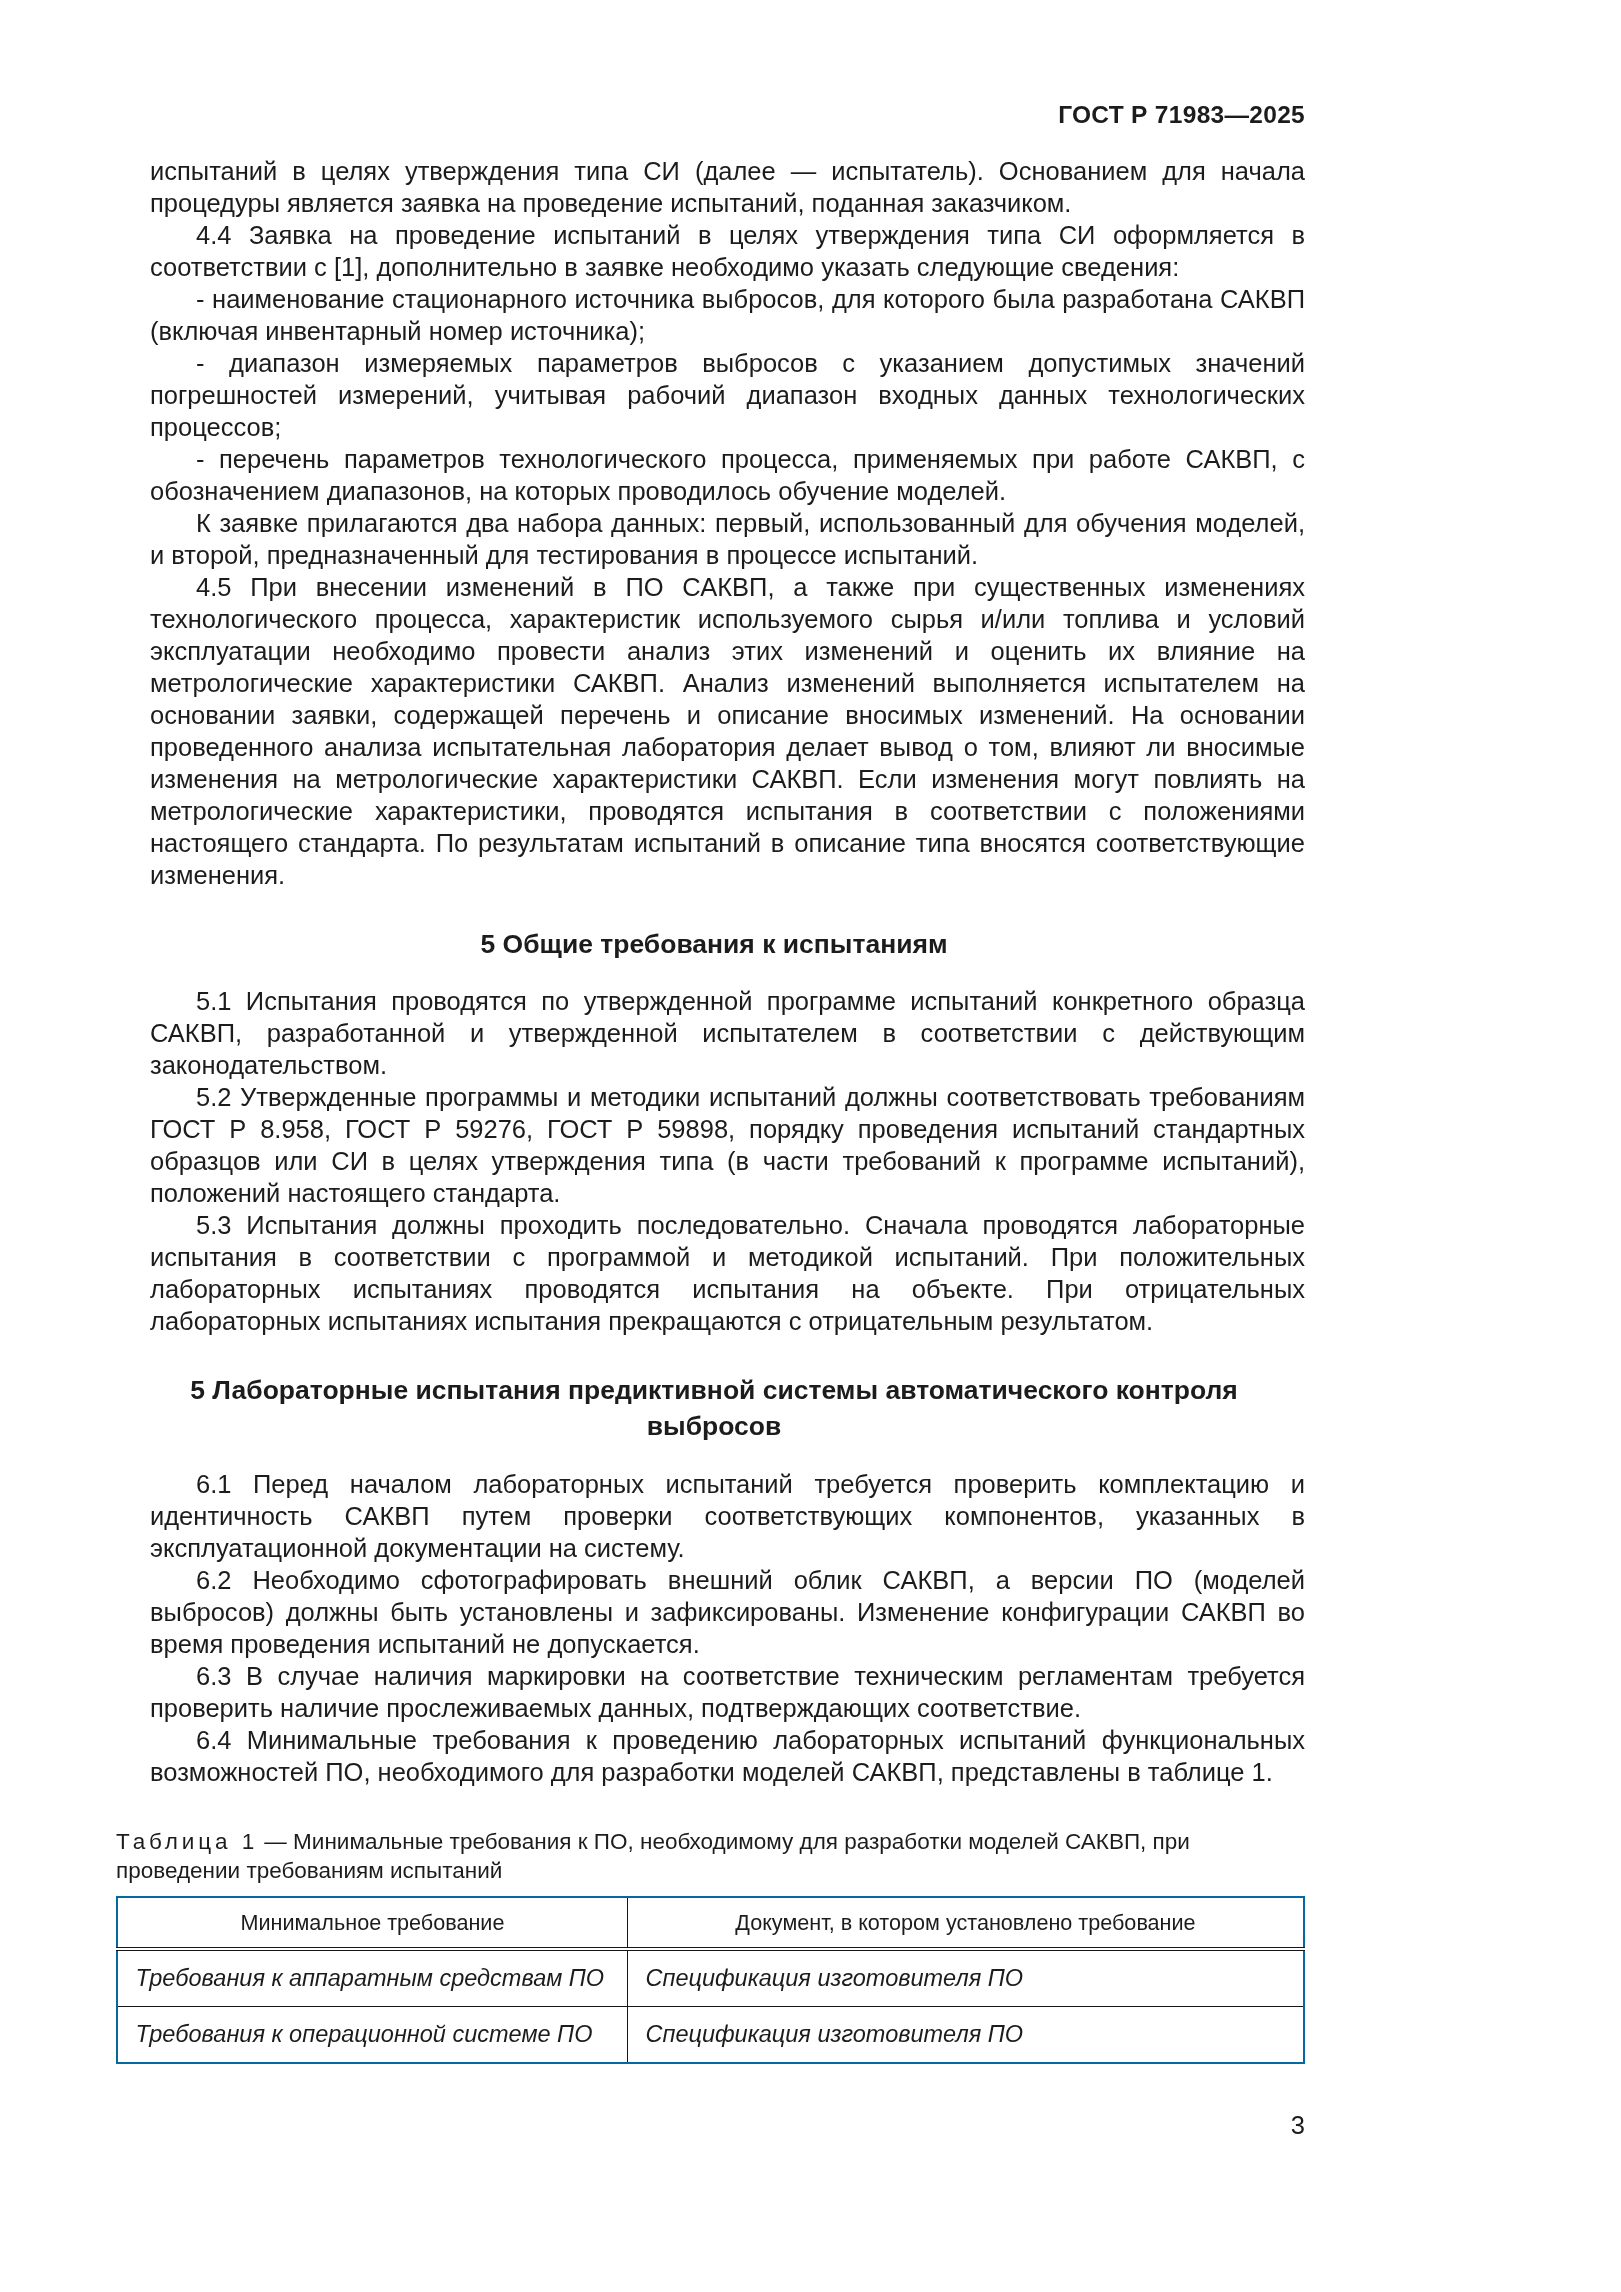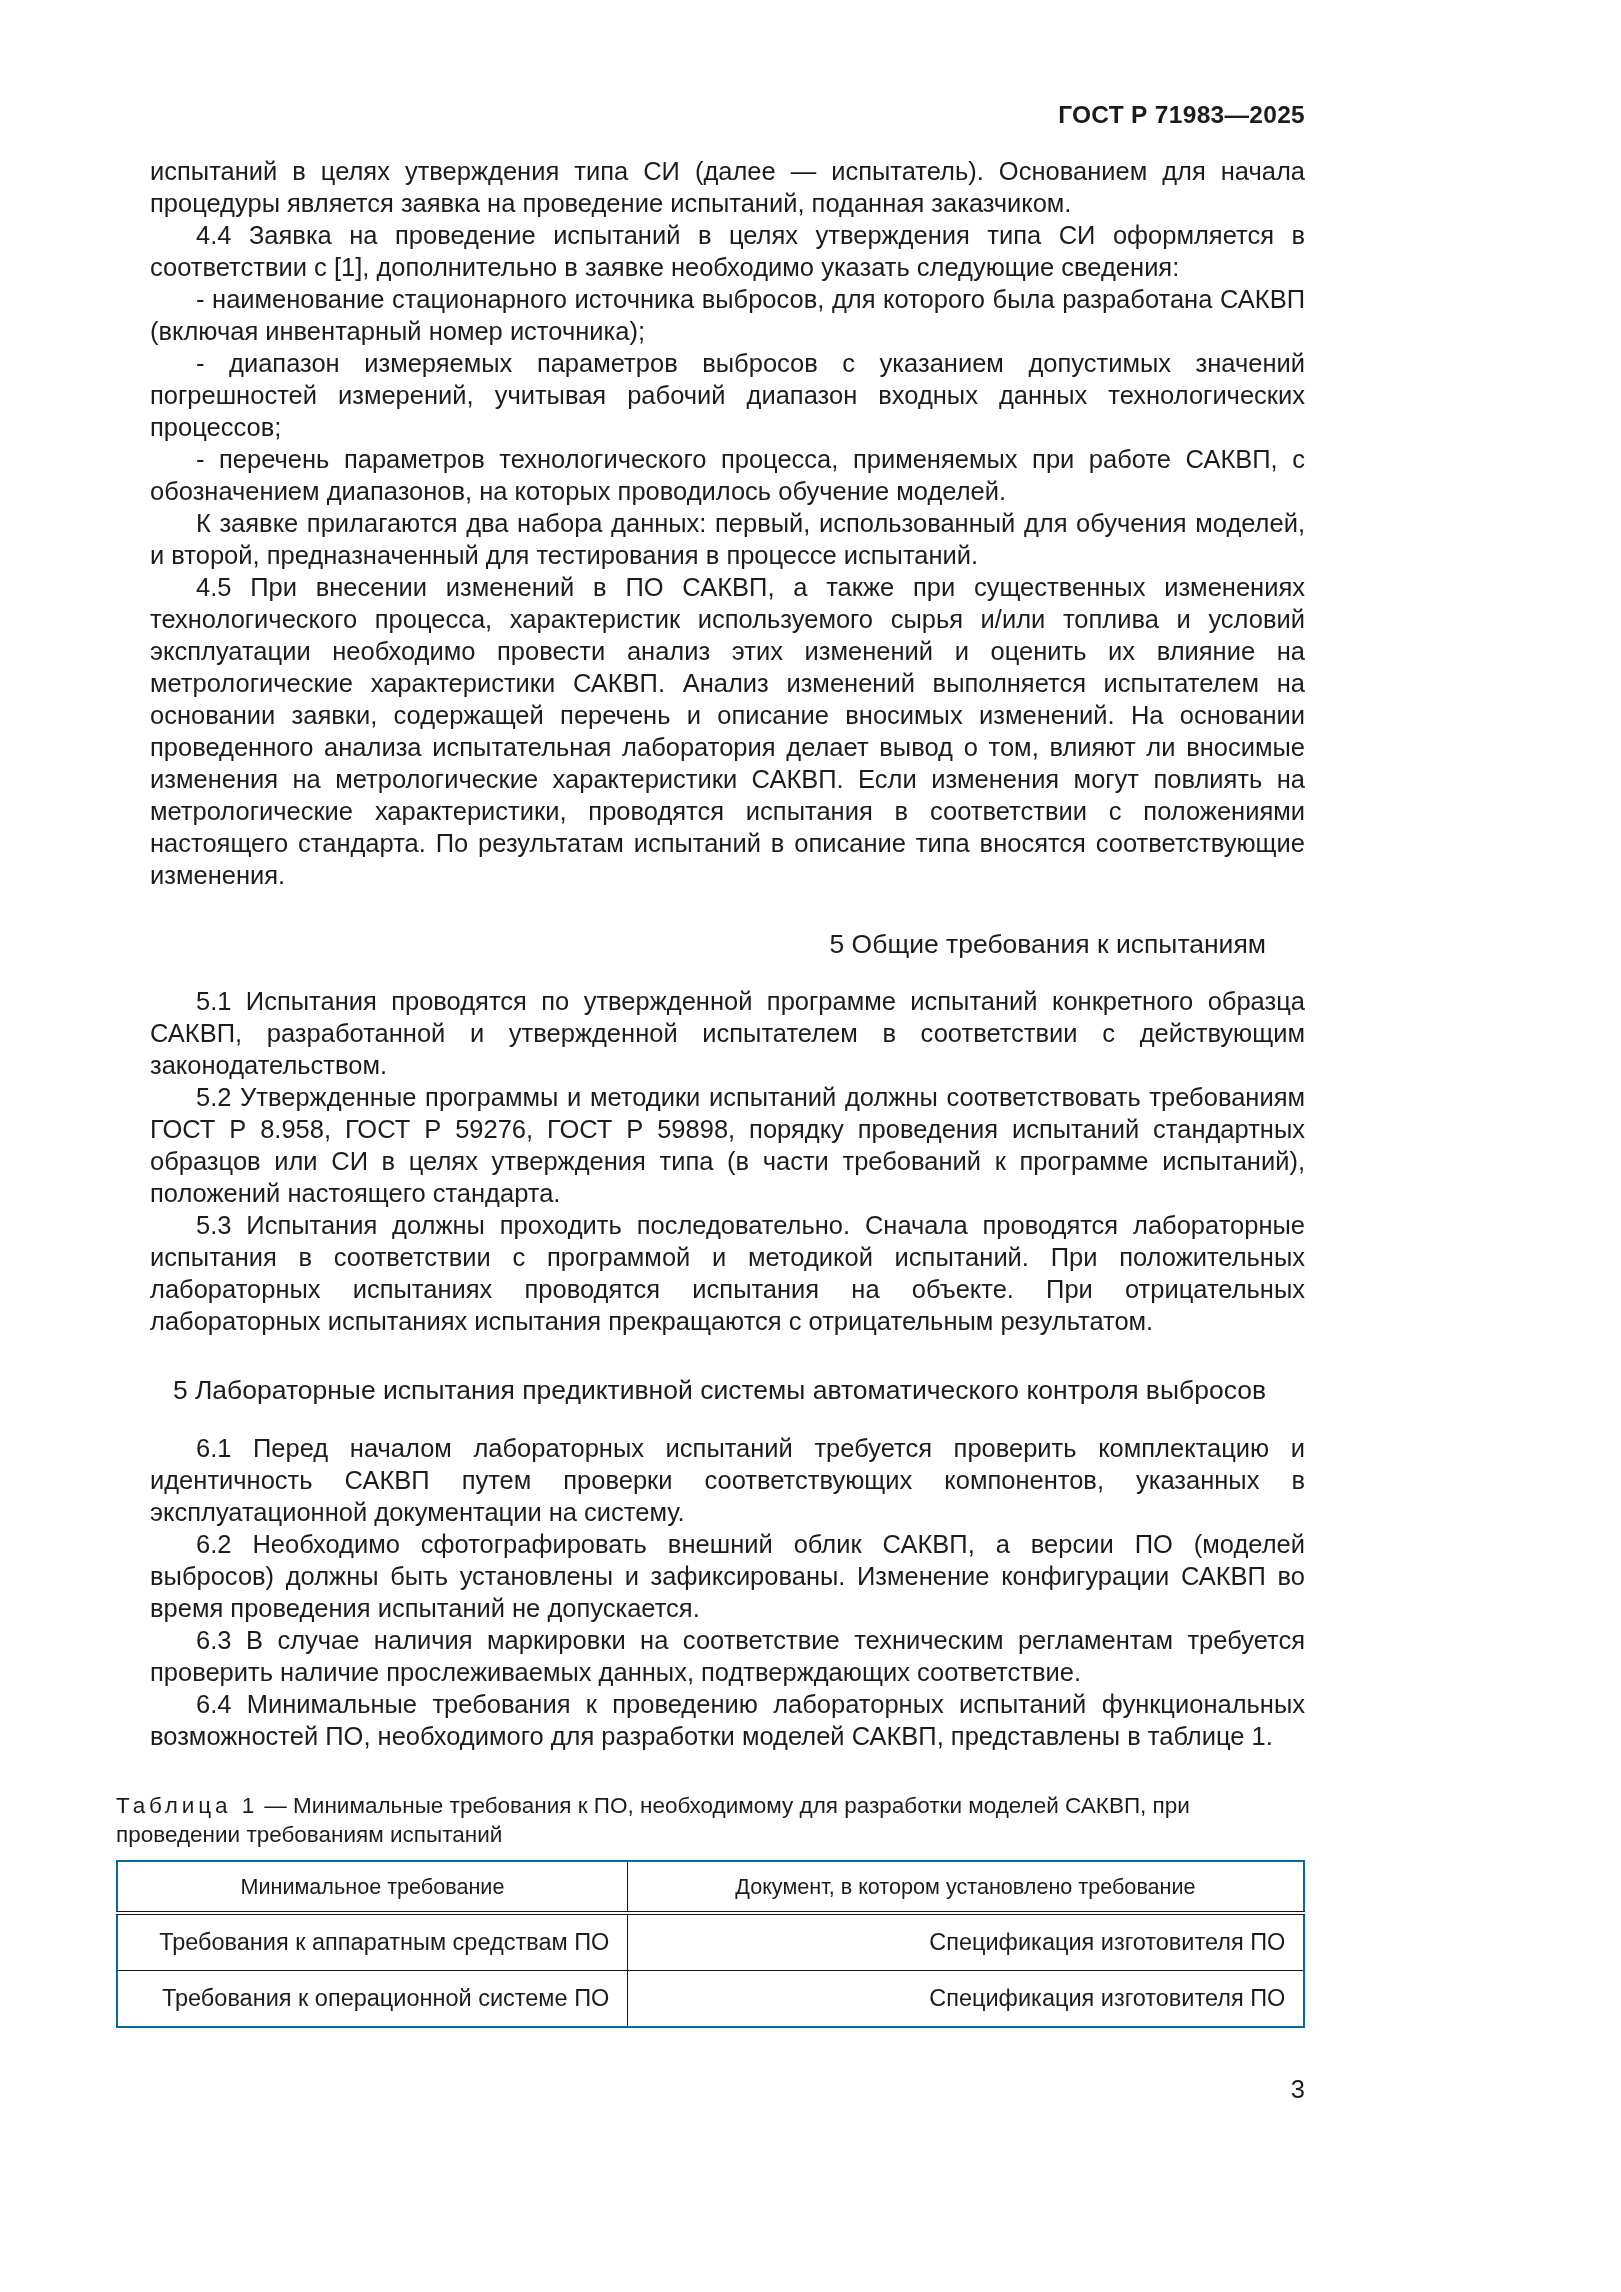--- a/index.html
+++ b/index.html
@@ -23,24 +23,24 @@
   }
   .para {
     font-size:25.5px;
     line-height:32px;
     text-align:justify;
     margin-left:34px;
   }
   .para.indent { text-indent:46px; }
   .section-heading {
     font-size:26.5px;
-    font-weight:normal;
+    font-weight:bold;
     line-height:36px;
     margin:35px 0 23.5px 46px;
-    text-align:right;
+    text-align:center;
     padding-right:39px;
   }
   .table-caption {
     font-size:22.5px;
     line-height:29px;
     margin-top:39px;
     margin-bottom:11.8px;
     text-align:left;
   }
   .caption-label { letter-spacing:3.9px; }
@@ -56,22 +56,23 @@
     font-size:21.6px;
     line-height:25.5px;
     text-align:center;
     padding:11.8px 9.8px;
   }
   table.gost td {
     border:1px solid #161616;
     font-size:23.5px;
     line-height:27.4px;
     padding:13.7px 17.6px;
-    text-align:right;
+    text-align:left;
     vertical-align:top;
+    font-style:italic;
   }
   .page-number {
     text-align:right;
     font-size:25.5px;
     margin-top:47px;
   }
 </style>
 </head>
 <body>
 

